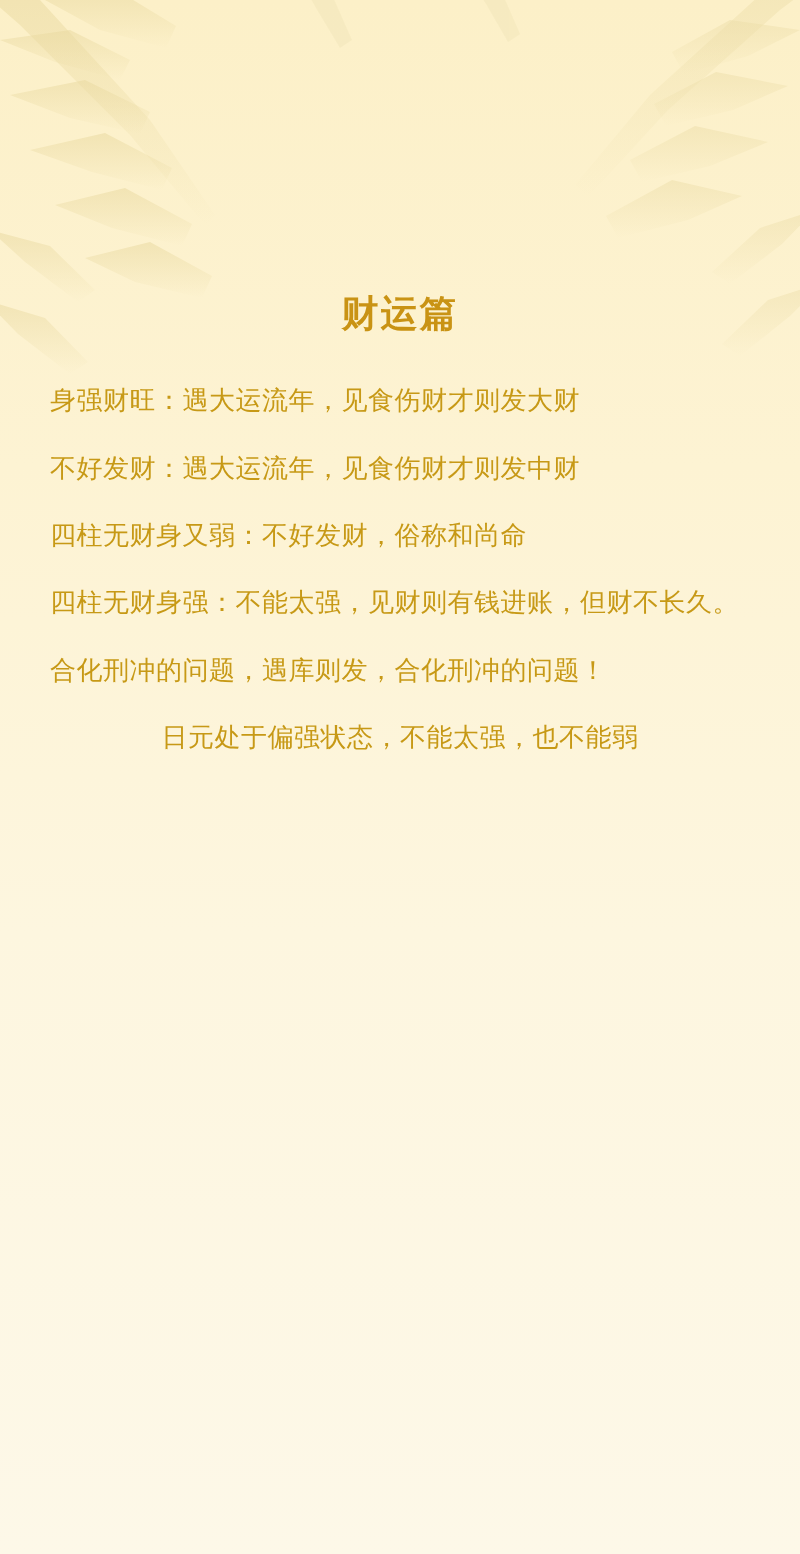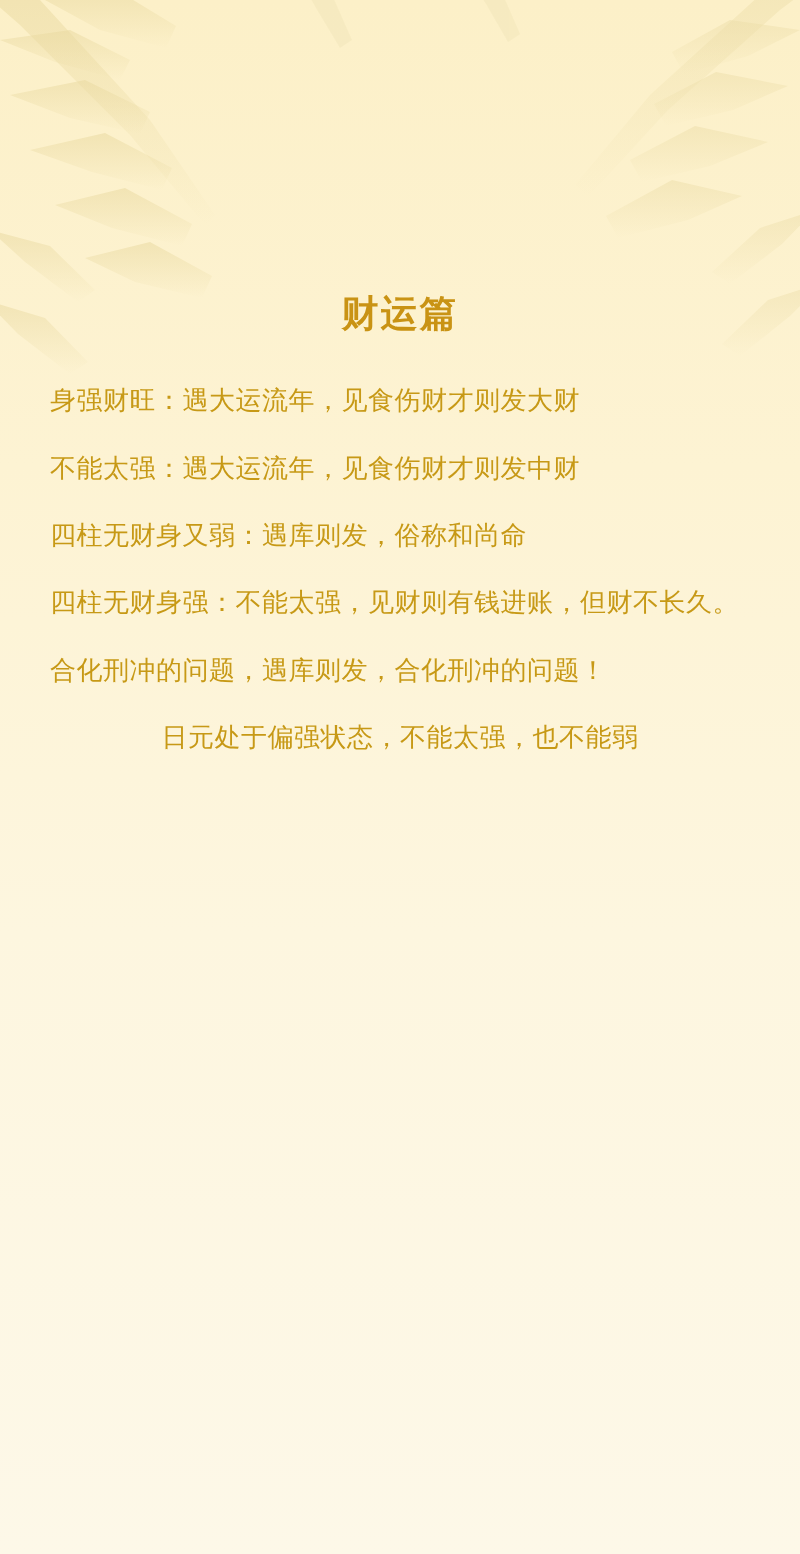--- a/index.html
+++ b/index.html
@@ -113,21 +113,21 @@
         <path d="M470 -20 L500 -12 L520 34 L508 42 L486 4 Z"></path>
       </g>
     </svg>
   </div>
 
   <div class="content">
     <h1 class="doc-title">财运篇</h1>
 
     <div class="lines">
       <p class="line">身强财旺：遇大运流年，见食伤财才则发大财</p>
-      <p class="line">不能太强：遇大运流年，见食伤财才则发中财</p>
-      <p class="line">四柱无财身又弱：遇库则发，俗称和尚命</p>
+      <p class="line">不好发财：遇大运流年，见食伤财才则发中财</p>
+      <p class="line">四柱无财身又弱：不好发财，俗称和尚命</p>
       <p class="line">四柱无财身强：不能太强，见财则有钱进账，但财不长久。</p>
       <p class="line">合化刑冲的问题，遇库则发，合化刑冲的问题！</p>
       <p class="line">日元处于偏强状态，不能太强，也不能弱</p>
     </div>
   </div>
 
 </div>
 
 </body></html>

